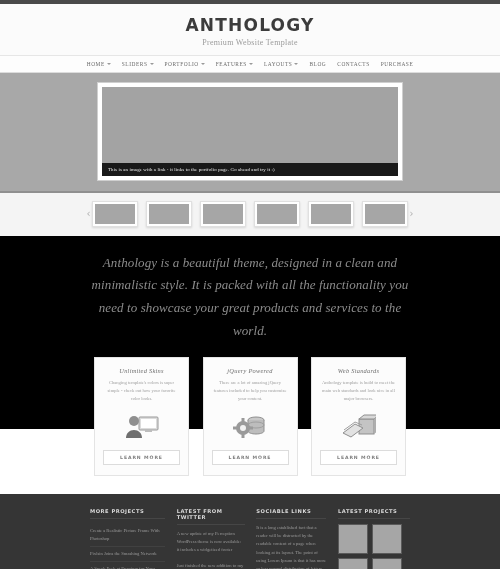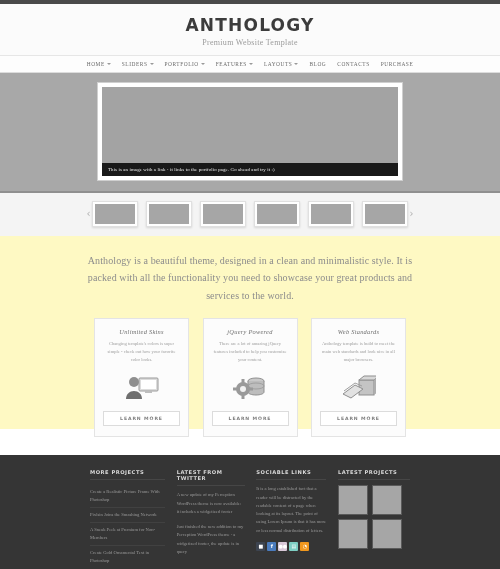--- a/index.html
+++ b/index.html
@@ -2,21 +2,21 @@
 <html><head>
 <meta charset="utf-8">
 <style>
   * { box-sizing: border-box; margin: 0; padding: 0; }
   html, body {
     width: 500px; height: 569px;
     background: #fff;
     font-family: "Liberation Serif", serif;
     overflow: hidden;
   }
-  .page { width: 500px; height: 429px; position: relative; background: #fef9c3; }
+  .page { width: 500px; height: 429px; position: relative; background: #000000; }
 
   
   .top-strip { height: 4px; background: #4a4a4a; }
 
   
   .header { background: #fbfbfb; padding: 12px 0 8px; text-align: center; }
   .logo {
     font-family: "DejaVu Sans", sans-serif;
     font-weight: bold;
     font-size: 17px;
@@ -105,21 +105,22 @@
     cursor: pointer;
   }
   .thumb i { display: block; width: 100%; height: 100%; background: #a6a6a6; }
 
   
   .intro {
     width: 335px; margin: 0 auto;
     padding: 16px 0 14px;
     text-align: center;
     font-family: "Liberation Serif", serif;
-    font-size: 10px;
+    font-style: italic;
+    font-size: 13px;
     line-height: 1.75;
     color: #8c8c8c;
     letter-spacing: .1px;
   }
 
   
   .features {
     width: 312px; margin: 0 auto;
     display: flex; justify-content: space-between;
     padding-bottom: 18px;

